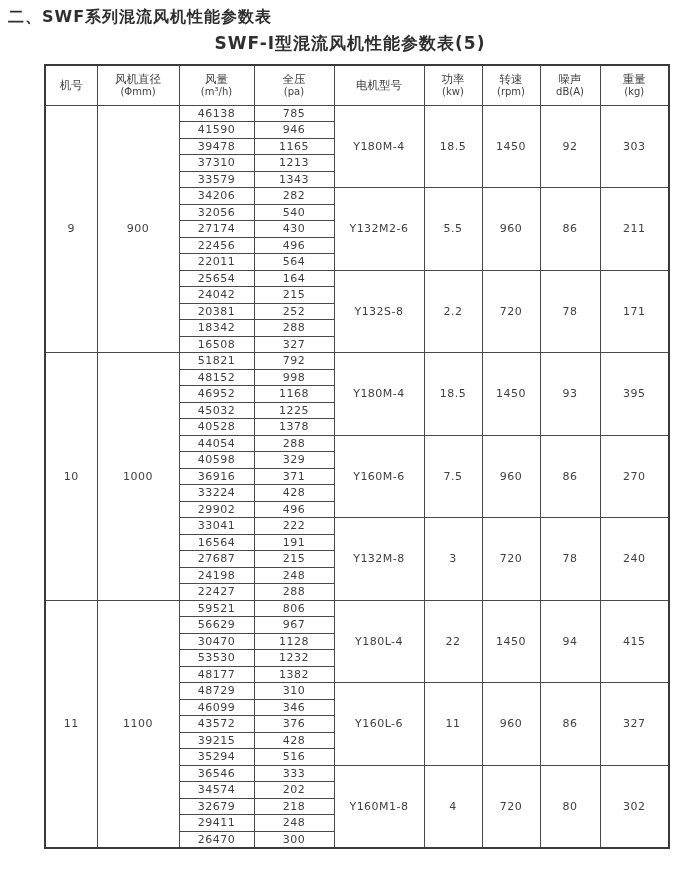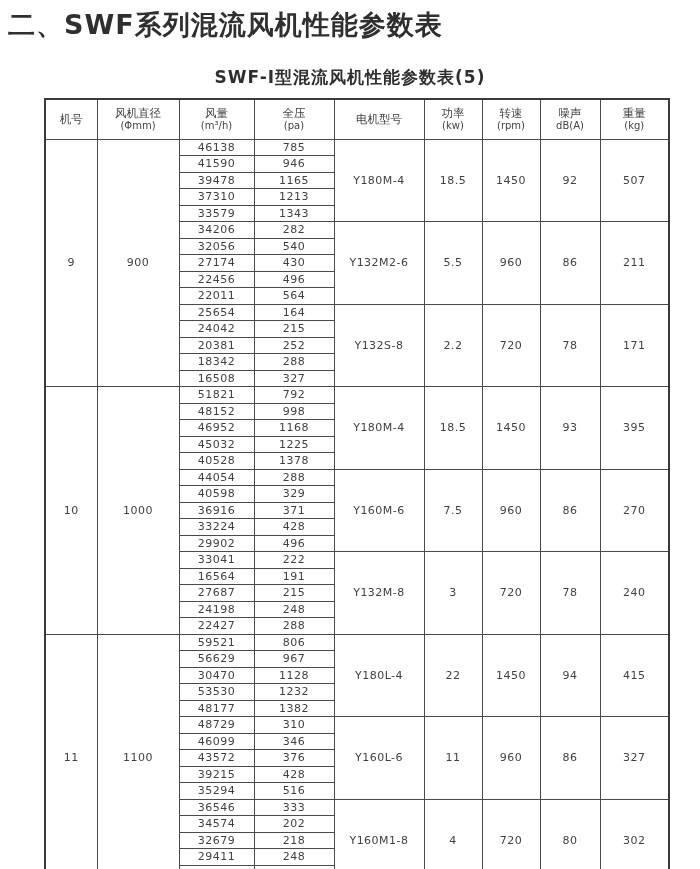--- a/index.html
+++ b/index.html
@@ -8,33 +8,33 @@
     background: #ffffff;
   }
   body {
     width: 700px;
     height: 869px;
     font-family: "DejaVu Sans", "Liberation Sans", sans-serif;
     color: #3d3d3d;
     overflow: hidden;
   }
   .page-title {
-    font-size: 27px;
+    font-size: 16px;
     font-weight: bold;
     color: #2f2f2f;
     padding: 7px 12px 0 8px;
     letter-spacing: 1px;
     white-space: nowrap;
   }
   .page-subtitle {
     font-size: 17px;
     font-weight: bold;
     color: #2f2f2f;
     text-align: center;
-    margin-top: 23px;
+    margin-top: 4px;
     letter-spacing: 1px;
   }
   table.perf-table {
     border-collapse: collapse;
     table-layout: fixed;
     margin: 9px 17px 0 44px;
     width: 624px;
     border: 2px solid #3a3a3a;
   }
   .perf-table th,
@@ -114,21 +114,21 @@
   <tbody>
       <tr>
         <td rowspan="15">9</td>
         <td rowspan="15">900</td>
         <td>46138</td>
         <td>785</td>
         <td rowspan="5">Y180M-4</td>
         <td rowspan="5">18.5</td>
         <td rowspan="5">1450</td>
         <td rowspan="5">92</td>
-        <td rowspan="5">507</td>
+        <td rowspan="5">303</td>
       </tr>
       <tr>
         <td>41590</td>
         <td>946</td>
       </tr>
       <tr>
         <td>39478</td>
         <td>1165</td>
       </tr>
       <tr>

